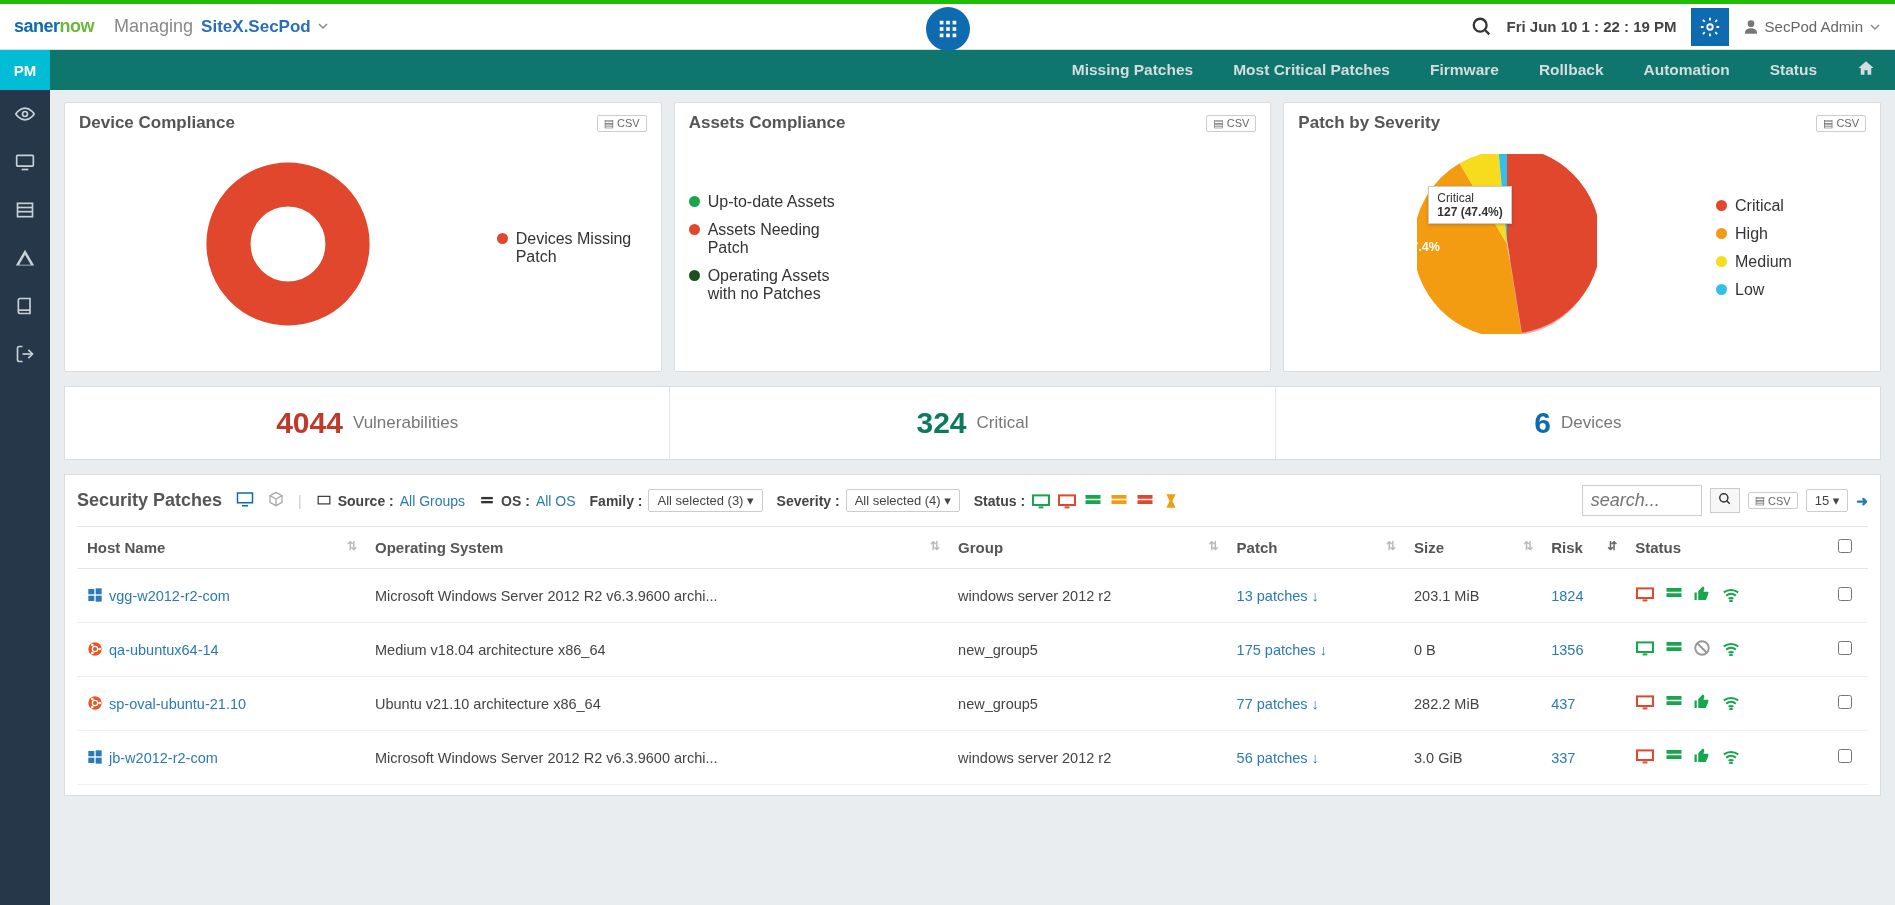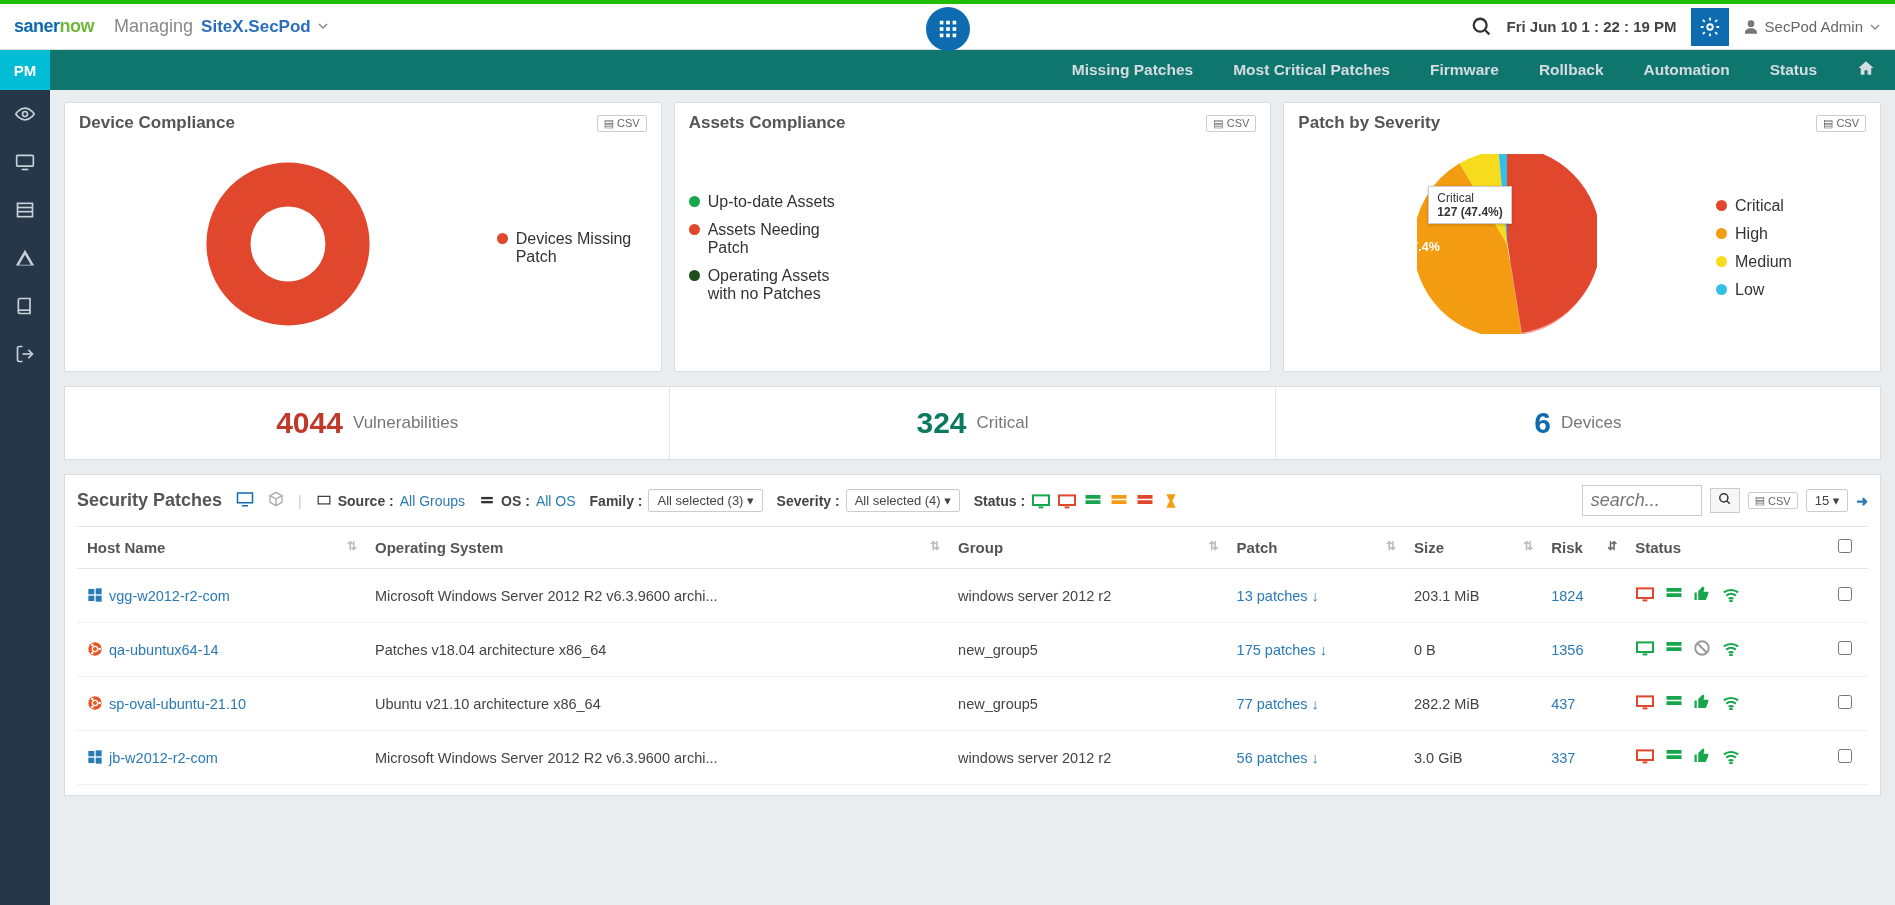--- a/index.html
+++ b/index.html
@@ -423,21 +423,21 @@
             <tr>
               <td><span class="os-ic">
                   <svg width="16" height="16" viewBox="0 0 24 24">
                     <circle cx="12" cy="12" r="10" fill="#e95420"></circle>
                     <circle cx="12" cy="12" r="4" fill="none" stroke="#fff" stroke-width="2"></circle>
                     <circle cx="19" cy="12" r="2" fill="#fff"></circle>
                     <circle cx="8" cy="6" r="2" fill="#fff"></circle>
                     <circle cx="8" cy="18" r="2" fill="#fff"></circle>
                   </svg>
                 </span><span class="host">qa-ubuntux64-14</span></td>
-              <td>Patches v18.04 architecture x86_64</td>
+              <td>Medium v18.04 architecture x86_64</td>
               <td>new_group5</td>
               <td><span class="patch-lnk">175 patches <span class="arrow-dn">↓</span></span></td>
               <td>0 B</td>
               <td><span class="risk-lnk">1356</span></td>
               <td>
                 <div class="row-status">
                   <span><svg width="20" height="16" viewBox="0 0 24 20" fill="none" stroke="#16a64b" stroke-width="2.5">
                       <rect x="2" y="3" width="20" height="12"></rect>
                       <line x1="9" y1="18" x2="15" y2="18"></line>
                     </svg></span>

